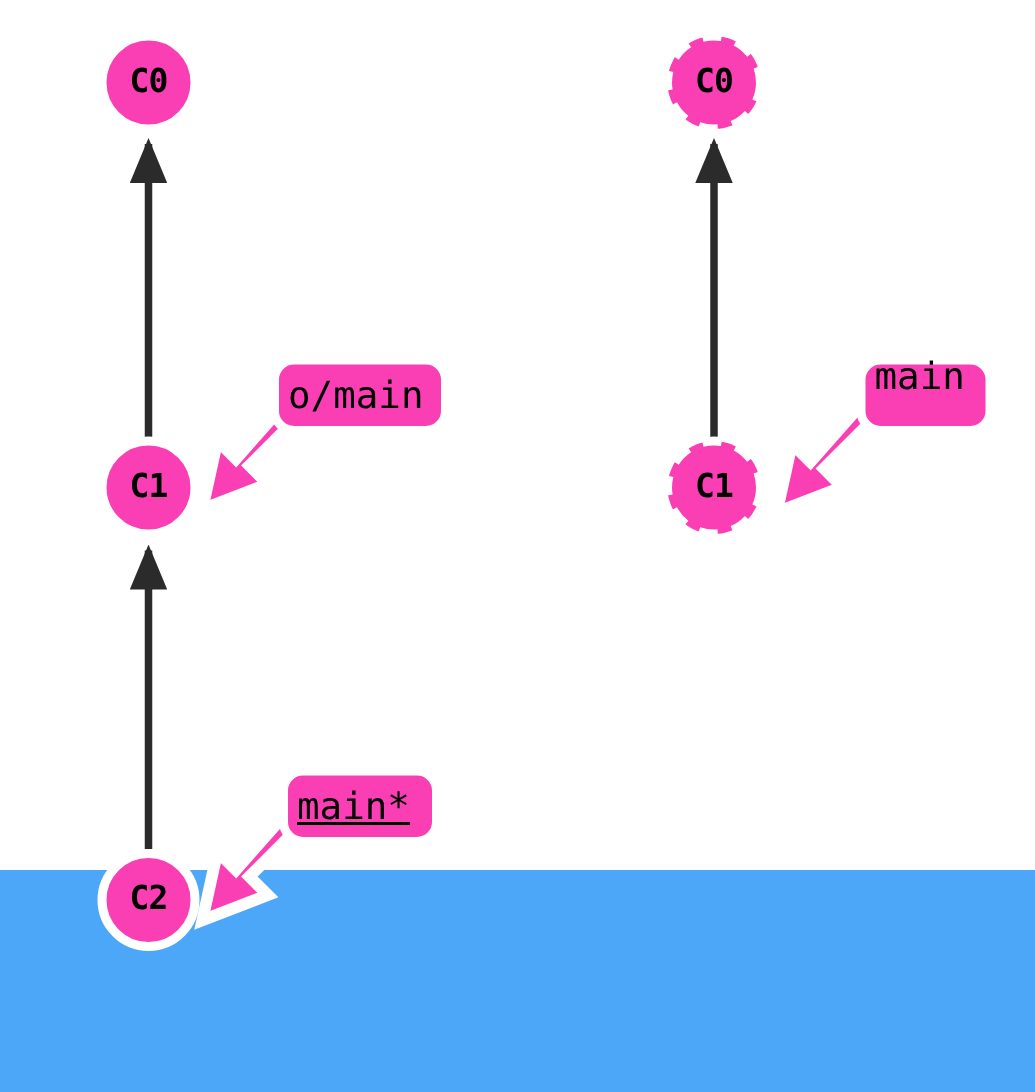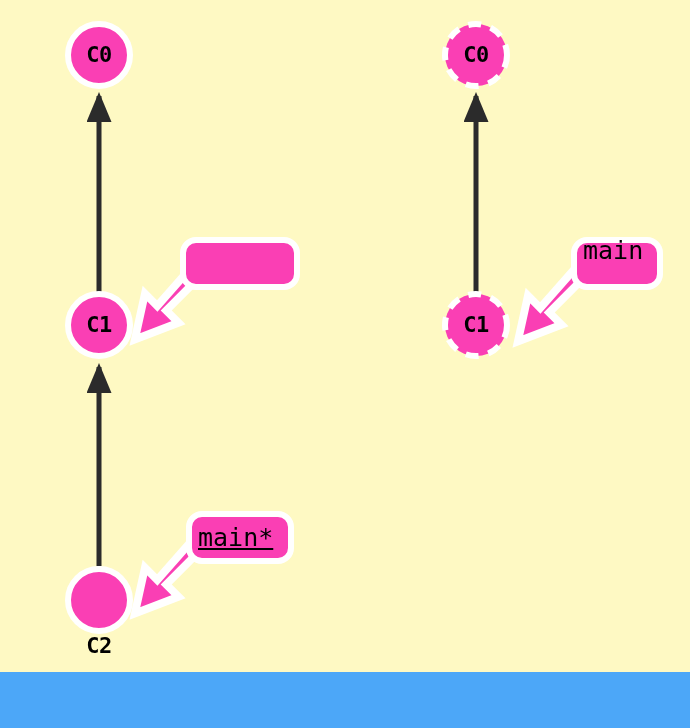--- a/index.html
+++ b/index.html
@@ -9,22 +9,22 @@
   body {
     width: 690px;
     height: 728px;
     background: #4ca7f8;
     font-family: "Liberation Sans", sans-serif;
     overflow: hidden;
   }
   #stage {
     position: relative;
     width: 690px;
-    height: 672px;
-    background: #fef9c3;
+    height: 580px;
+    background: #ffffff;
   }
   #canvas {
     position: absolute;
     left: 0;
     top: 0;
     width: 690px;
     height: 728px;
   }
   .node-label {
     position: absolute;
@@ -101,25 +101,26 @@
       <rect x="189" y="514" width="102" height="47" rx="13" ry="13" fill="#fa3fb4" stroke="#ffffff" stroke-width="6"></rect>
 
       <rect x="574" y="240" width="86" height="47" rx="13" ry="13" fill="#fa3fb4" stroke="#ffffff" stroke-width="6"></rect>
     </g>
   </svg>
 
   <div class="node-label" style="left:79px; top:44px; width:40px;">C0</div>
 
   <div class="node-label" style="left:79px; top:314px; width:40px;">C1</div>
 
-  <div class="node-label" style="left:79px; top:589px; width:40px;margin-top:46px;">C2</div>
+  <div class="node-label" style="left:79px; top:589px; width:40px;">C2</div>
 
   <div class="node-label" style="left:456px; top:44px; width:40px;">C0</div>
 
   <div class="node-label" style="left:456px; top:314px; width:40px;">C1</div>
 
+  <div class="branch-text" style="left:192px; top:251px;">o/main</div>
 
   <div class="branch-text" style="left:198px; top:525px;text-decoration:underline;">main*</div>
 
   <div class="branch-text" style="left:583px; top:238px;text-align:right;">main</div>
 
 
 </div>
 
 </body></html>

